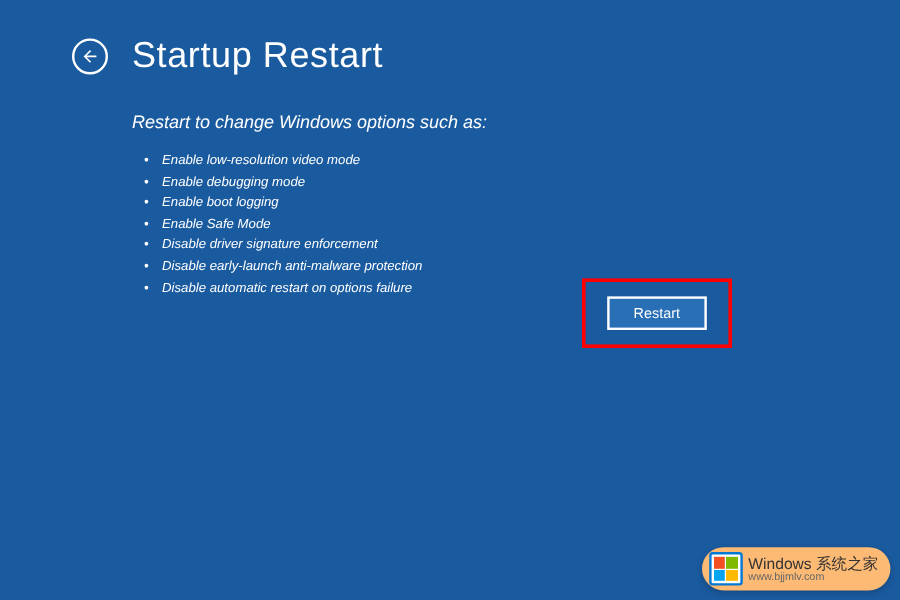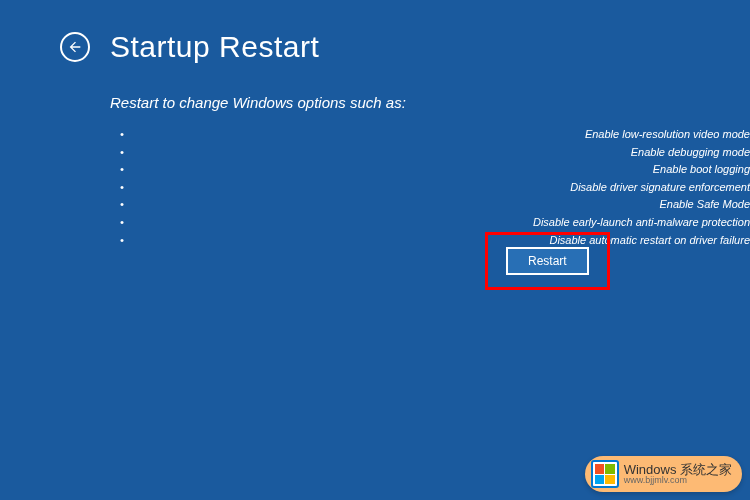--- a/index.html
+++ b/index.html
@@ -54,21 +54,20 @@
     .options-list {
       list-style: none;
       padding-left: 15px;
     }
     .options-list li {
       font-size: 11px;
       font-weight: 300;
       line-height: 1.6;
       position: relative;
       padding-left: 10px;
-      text-align: right;
     }
     .options-list li::before {
       content: "•";
       position: absolute;
       left: -5px;
       color: #ffffff;
     }
     .restart-container {
       position: absolute;
       left: 485px;
@@ -142,24 +141,24 @@
   </div>
   <h1 class="title">Startup Restart</h1>
 </div>
 
 <div class="content">
   <p class="subtitle">Restart to change Windows options such as:</p>
   <ul class="options-list">
     <li>Enable low-resolution video mode</li>
     <li>Enable debugging mode</li>
     <li>Enable boot logging</li>
+    <li>Enable Safe Mode</li>
     <li>Disable driver signature enforcement</li>
-    <li>Enable Safe Mode</li>
     <li>Disable early-launch anti-malware protection</li>
-    <li>Disable automatic restart on driver failure</li>
+    <li>Disable automatic restart on options failure</li>
   </ul>
 </div>
 
 <div class="restart-container">
   <div class="highlight-box">
     <button class="restart-button">Restart</button>
   </div>
 </div>
 
 <div class="watermark">

